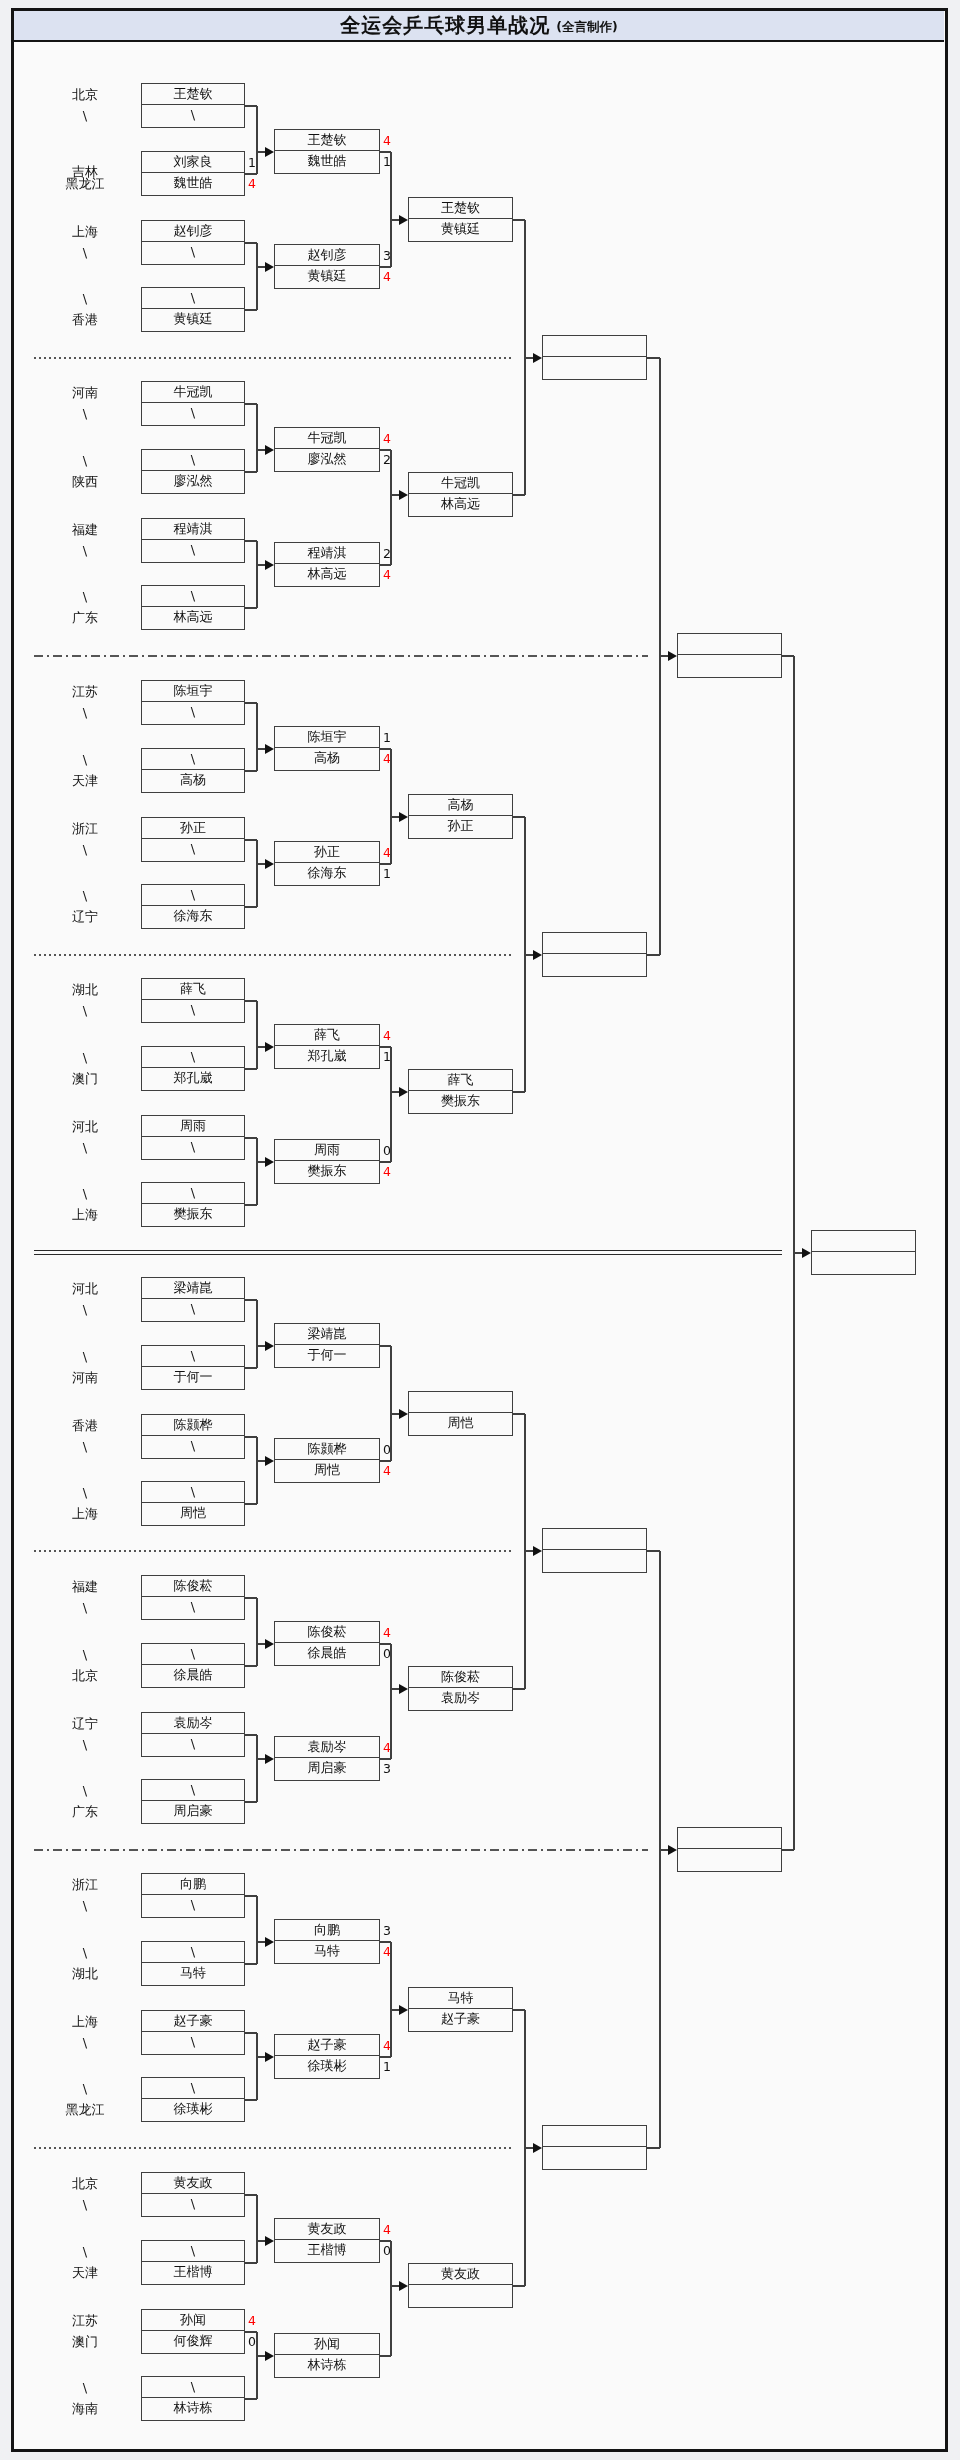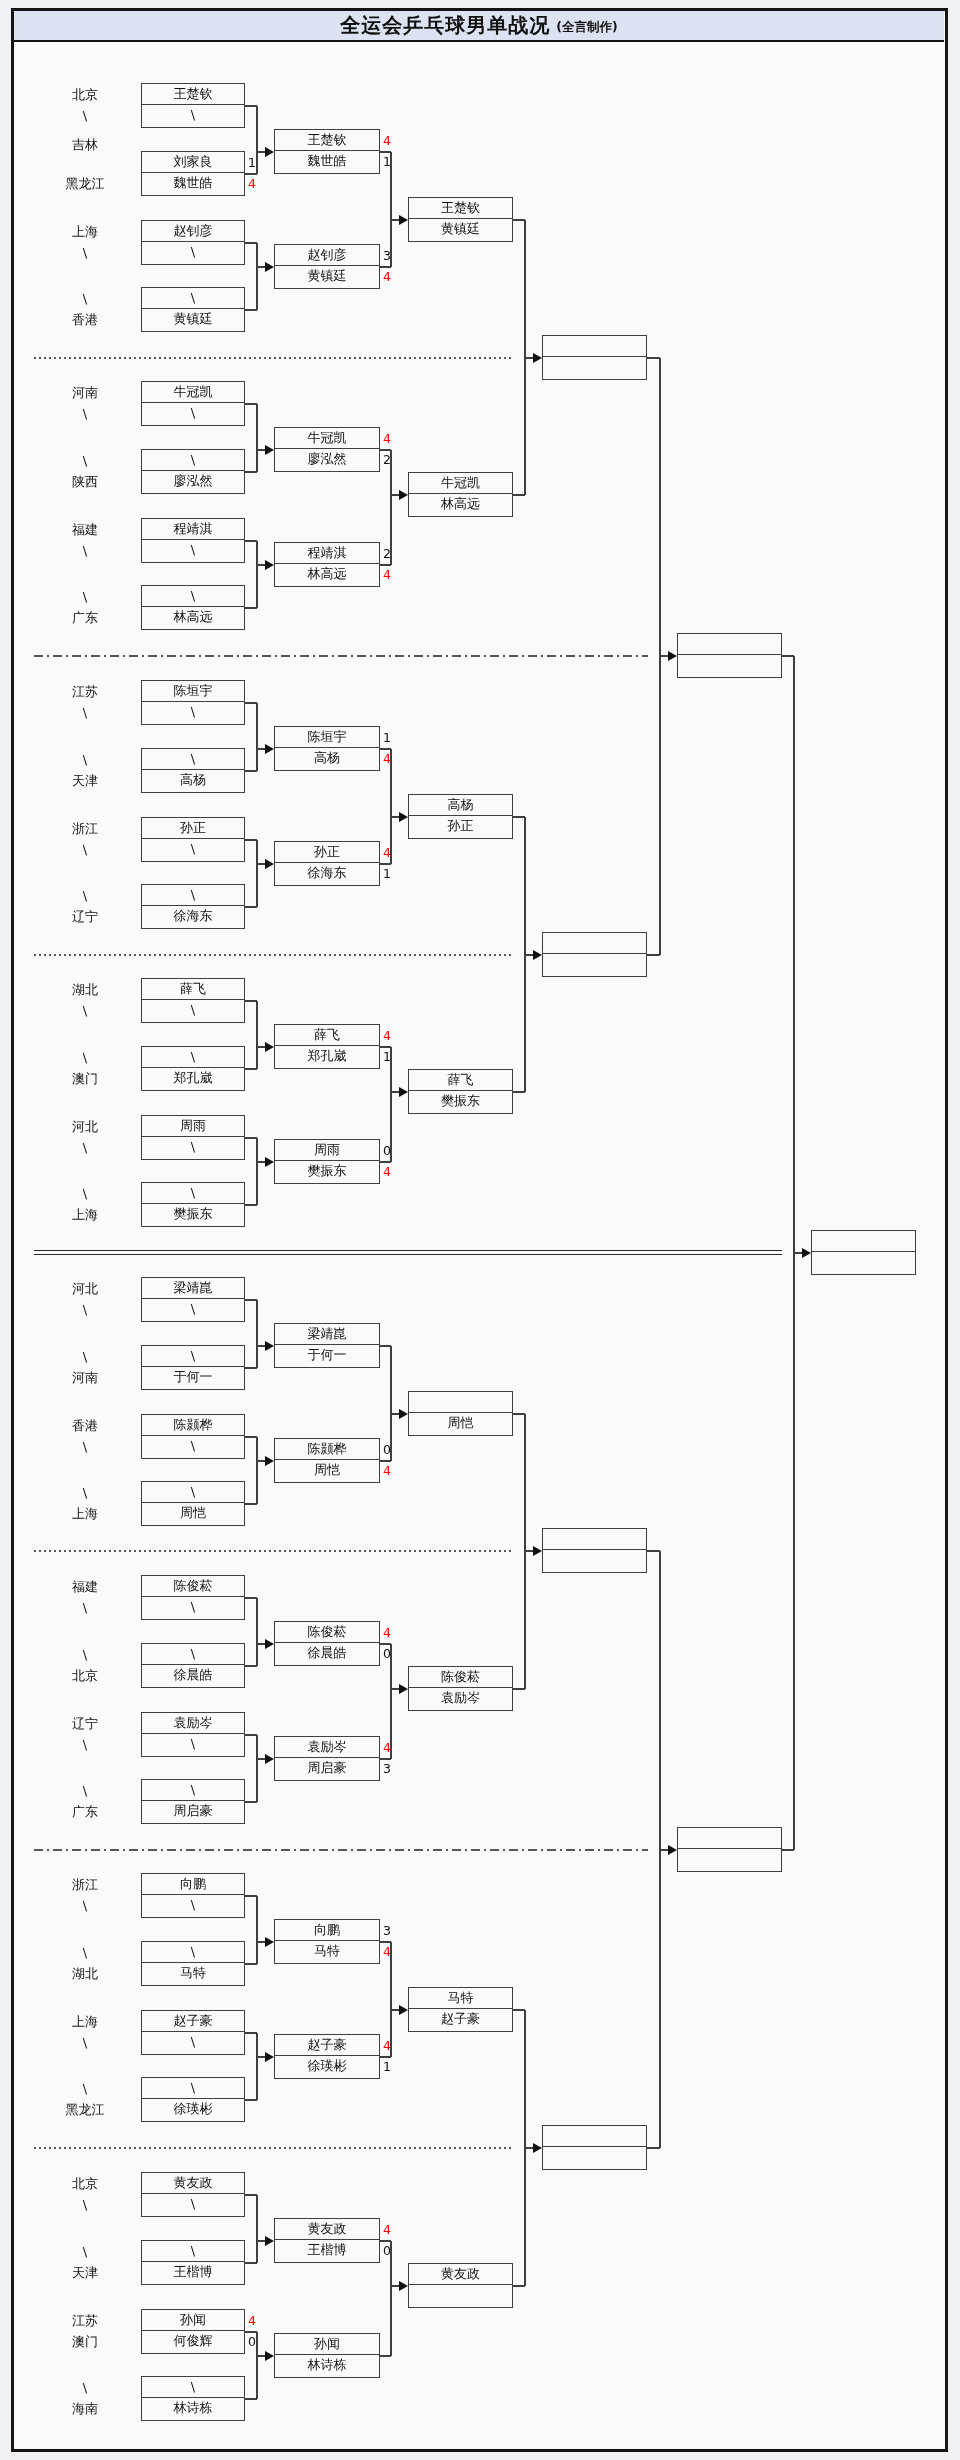--- a/index.html
+++ b/index.html
@@ -70,21 +70,21 @@
     <div class="box" style="left: 141px; top: 83px; width: 104px; height: 45px;">
       <div class="row">王楚钦</div>
       <div class="row r2">\</div>
     </div>
     <div class="prov" style="left: 30px; top: 85.5px;">北京</div>
     <div class="prov" style="left: 30px; top: 107px;">\</div>
     <div class="box" style="left: 141px; top: 151px; width: 104px; height: 45px;">
       <div class="row">刘家良</div>
       <div class="row r2">魏世皓</div>
     </div>
-    <div class="prov" style="left: 30px; top: 136px;">吉林</div>
+    <div class="prov" style="left: 30px; top: 163px;">吉林</div>
     <div class="score" style="left: 248px; top: 153.5px;">1</div>
     <div class="prov" style="left: 30px; top: 175px;">黑龙江</div>
     <div class="score win" style="left: 248px; top: 175px; color: rgb(255, 0, 0);">4</div>
     <div class="box" style="left: 141px; top: 220px; width: 104px; height: 45px;">
       <div class="row">赵钊彦</div>
       <div class="row r2">\</div>
     </div>
     <div class="prov" style="left: 30px; top: 222.5px;">上海</div>
     <div class="prov" style="left: 30px; top: 244px;">\</div>
     <div class="box" style="left: 141px; top: 287px; width: 104px; height: 45px;">

